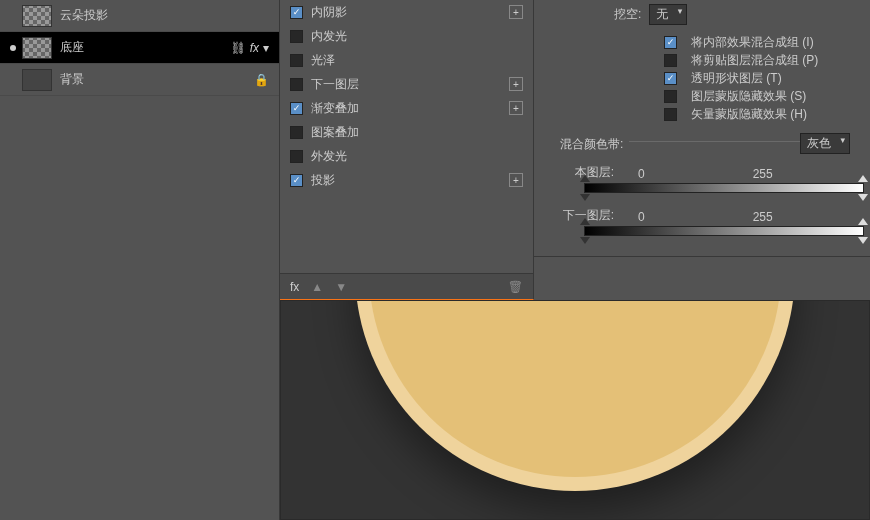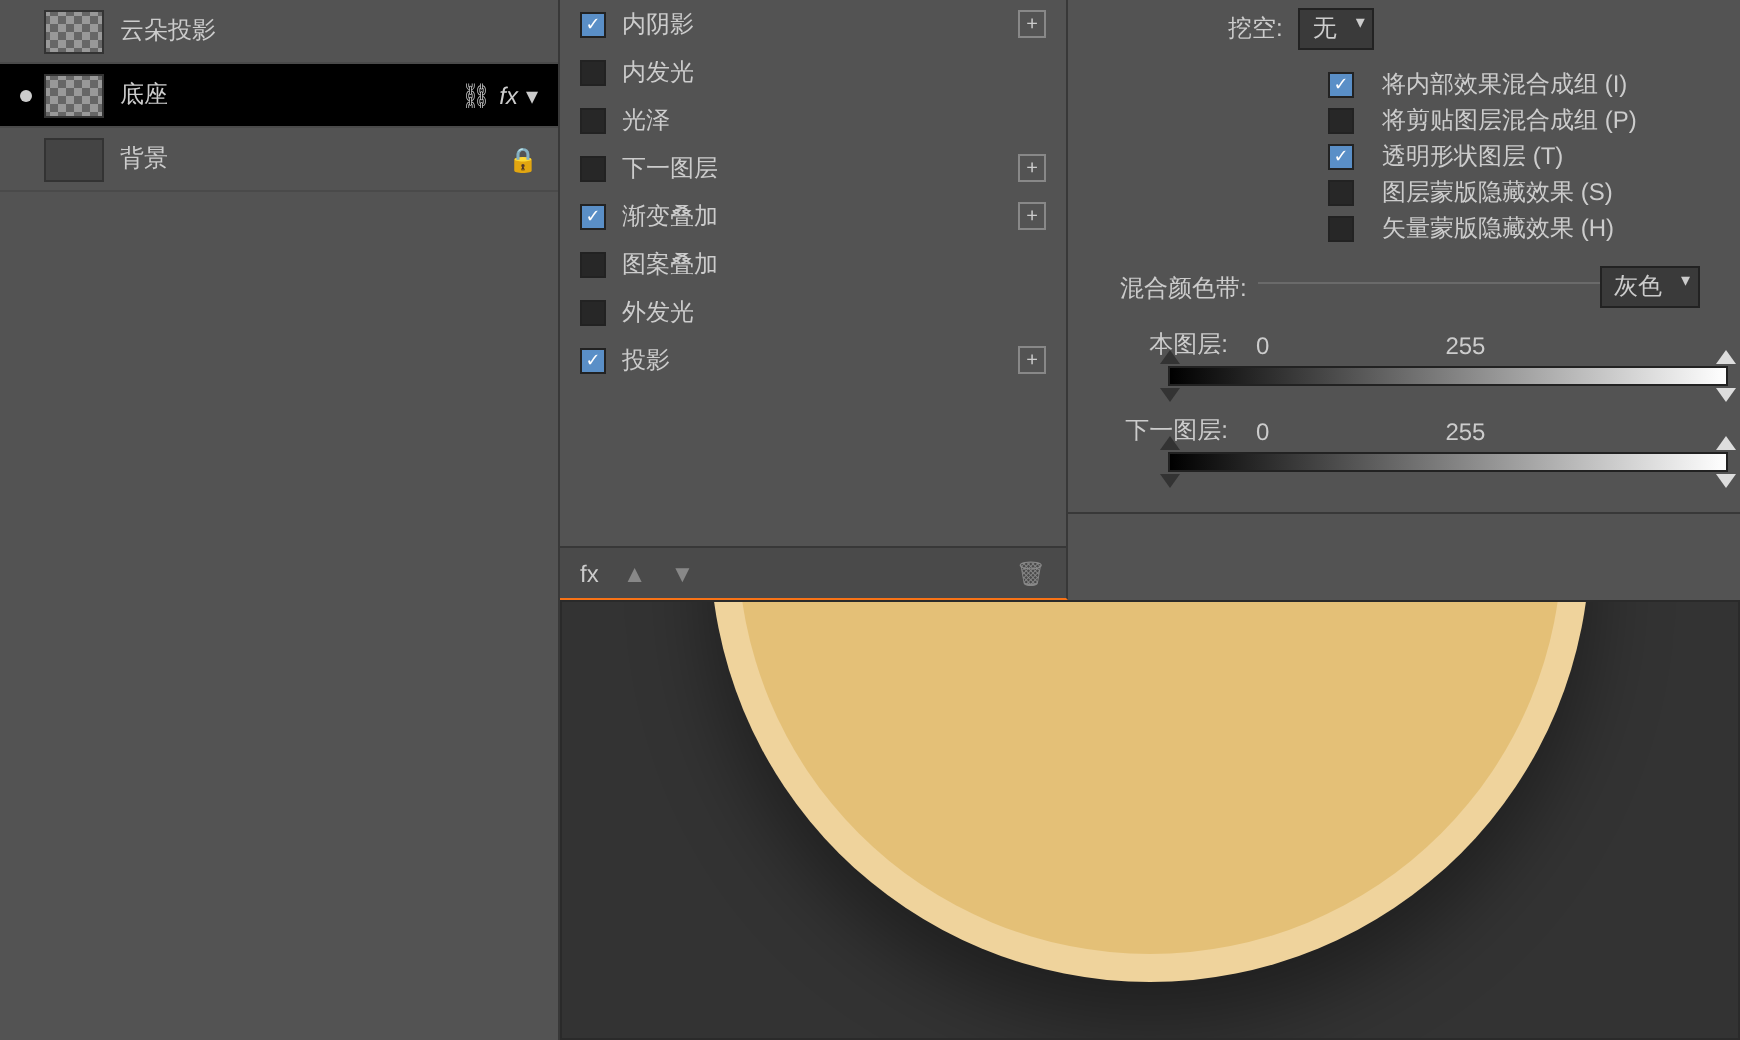--- a/index.html
+++ b/index.html
@@ -23,21 +23,21 @@
 .right{position:absolute;left:534px;top:0;width:336px;height:257px;background:#535353;border-bottom:1px solid #383838}
 .knockout{display:flex;align-items:center;gap:8px;padding:4px 0 8px 80px}
 .sel-box{background:#3a3a3a;border:1px solid #222;padding:1px 18px 1px 6px;position:relative}
 .sel-box::after{content:"▾";position:absolute;right:4px;top:1px;font-size:9px}
 .adv-group{padding:0 0 10px 130px}
 .adv-row{display:flex;align-items:center;height:18px;gap:6px}
 .blend-band{padding:8px 20px}
 .bb-header{display:flex;align-items:center;justify-content:space-between;gap:10px;margin-bottom:10px;border-top:1px solid #6a6a6a}
 .bb-header span:first-child{margin-top:-7px;background:#535353;padding:0 6px}
 .bb-header .sel-box{margin-top:-9px}
-.slider-row{display:flex;align-items:center;gap:14px;margin:2px 0 2px}
+.slider-row{display:flex;align-items:flex-end;gap:24px;margin:2px 0 2px}
 .slider-row .lbl{width:60px;text-align:right}
 .slider{position:relative;width:280px;margin-left:30px}
 .grad{height:10px;background:linear-gradient(to right,#000,#fff);border:1px solid #222}
 .tri{position:absolute;width:0;height:0;border-left:5px solid transparent;border-right:5px solid transparent}
 .tri.up{border-bottom:7px solid #333;top:-8px}
 .tri.dn{border-top:7px solid #333;bottom:-8px}
 .canvas{position:absolute;left:280px;top:300px;right:0;bottom:0;background:#333;display:flex;justify-content:center;overflow:hidden;border:1px solid #2a2a2a}
 .plate{position:absolute;top:-250px;width:440px;height:440px;border-radius:50%;background:#efd39c;box-shadow:0 20px 40px rgba(0,0,0,.4)}
 .plate::after{content:"";position:absolute;inset:14px;border-radius:50%;background:#e4c077}
 .plate-c{position:absolute;inset:36px;border-radius:50%;background:#f5ae1c;box-shadow:inset 0 10px 20px rgba(0,0,0,.1)}

